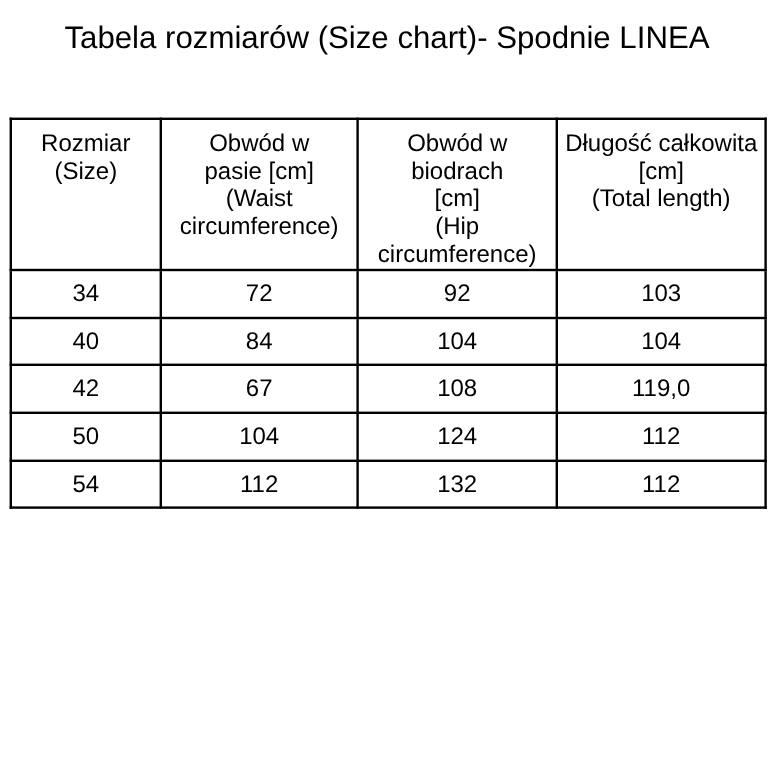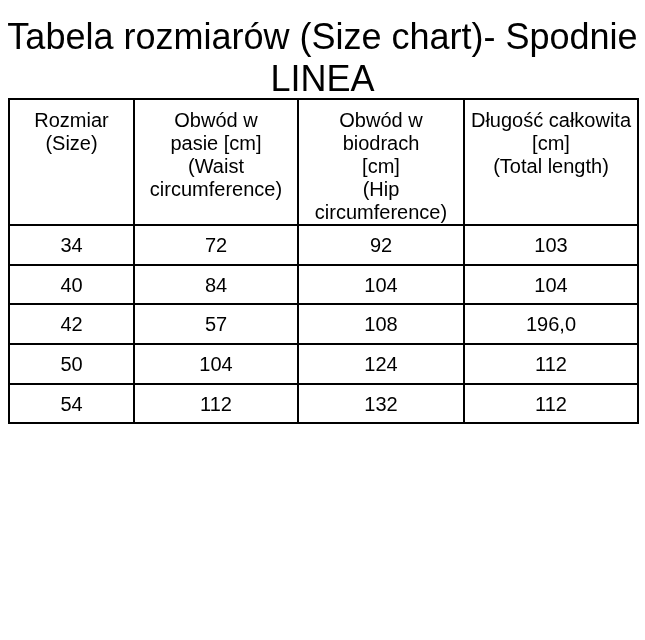--- a/index.html
+++ b/index.html
@@ -19,21 +19,21 @@
     position: absolute;
     inset: 0;
   }
   .title {
     position: absolute;
     top: 16px;
     left: 0;
     width: 100%;
     margin: 0;
     text-align: center;
-    font-size: 36px;
+    font-size: 26px;
     font-weight: 400;
     letter-spacing: 0;
     color: #000000;
   }
   table.size-table {
     position: absolute;
     left: 8px;
     top: 98px;
     width: 629px;
     border-collapse: collapse;
@@ -107,23 +107,23 @@
           <td>103</td>
         </tr>
         <tr>
           <td>40</td>
           <td>84</td>
           <td>104</td>
           <td>104</td>
         </tr>
         <tr>
           <td>42</td>
-          <td>57</td>
+          <td>67</td>
           <td>108</td>
-          <td>196,0</td>
+          <td>119,0</td>
         </tr>
         <tr>
           <td>50</td>
           <td>104</td>
           <td>124</td>
           <td>112</td>
         </tr>
         <tr>
           <td>54</td>
           <td>112</td>

